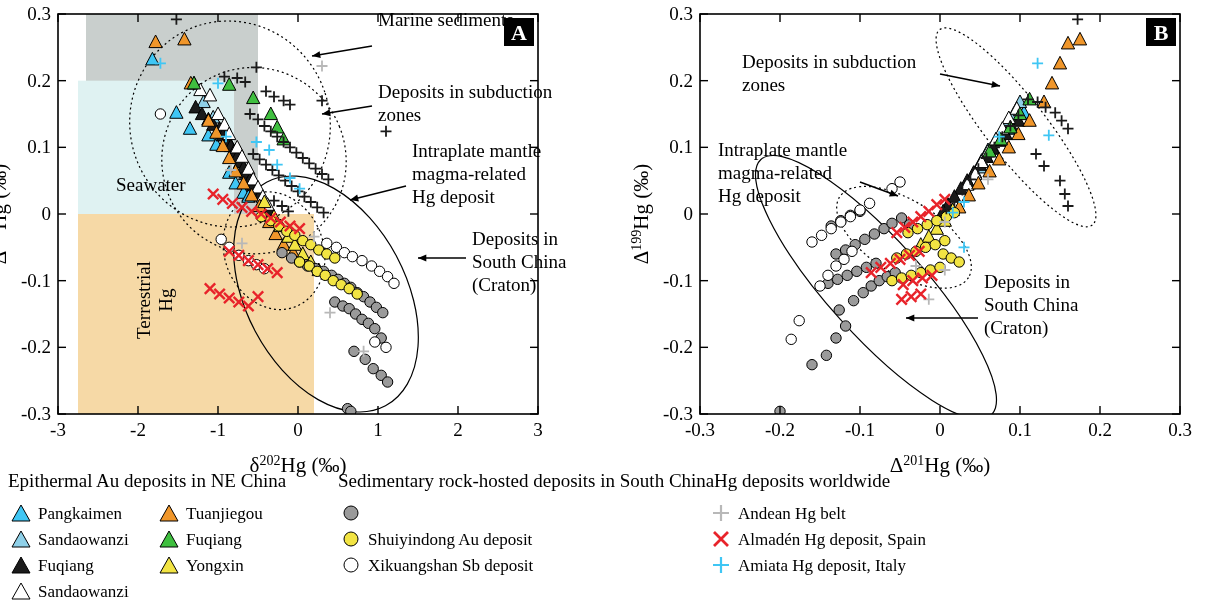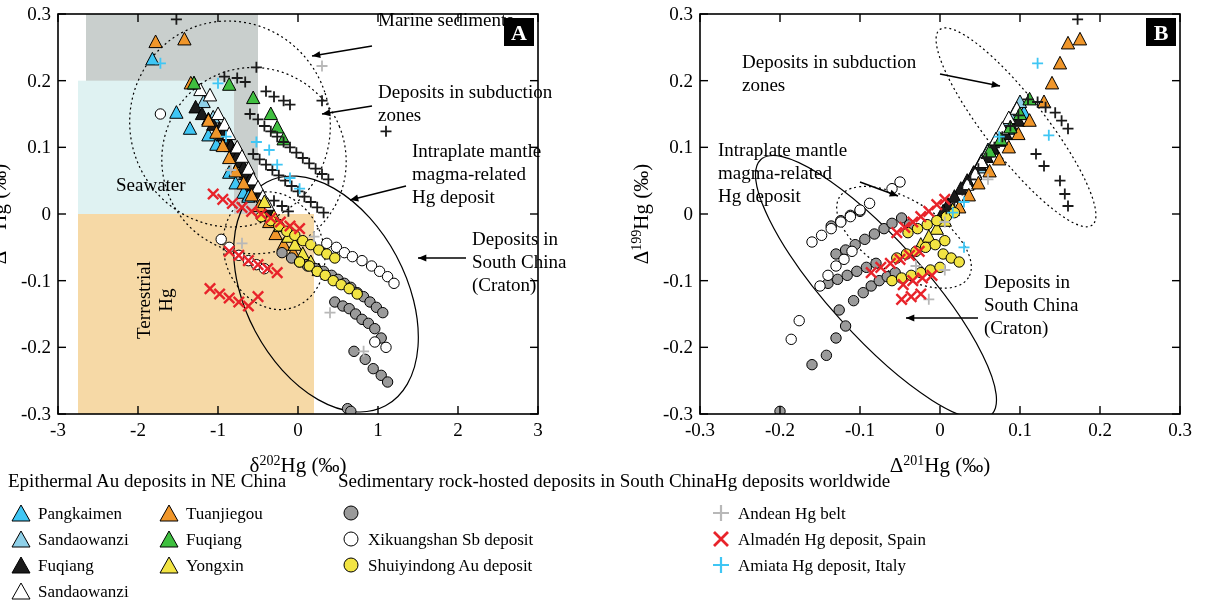--- a/index.html
+++ b/index.html
@@ -690,32 +690,32 @@
             <div class="legend-row">
               <span class="legend-sym">
                 <svg width="26" height="22">
                   <circle cx="13" cy="11" r="7" fill="#9a9a9a" stroke="#000" stroke-width="1"></circle>
                 </svg>
               </span>
             </div>
             <div class="legend-row">
               <span class="legend-sym">
                 <svg width="26" height="22">
+                  <circle cx="13" cy="11" r="7" fill="#f2e443" stroke="#000" stroke-width="1"></circle>
+                </svg>
+              </span>
+              <span class="legend-txt legend-item">Shuiyindong Au deposit</span>
+            </div>
+            <div class="legend-row">
+              <span class="legend-sym">
+                <svg width="26" height="22">
                   <circle cx="13" cy="11" r="7" fill="#ffffff" stroke="#000" stroke-width="1"></circle>
                 </svg>
               </span>
               <span class="legend-txt legend-item">Xikuangshan Sb deposit</span>
-            </div>
-            <div class="legend-row">
-              <span class="legend-sym">
-                <svg width="26" height="22">
-                  <circle cx="13" cy="11" r="7" fill="#f2e443" stroke="#000" stroke-width="1"></circle>
-                </svg>
-              </span>
-              <span class="legend-txt legend-item">Shuiyindong Au deposit</span>
             </div>
           </div>
         </div>
       </div>
       <div class="legend-col" style="left: 700px; top: 0px;">
         <div class="legend-title" style="margin-left: 14px;">Hg deposits worldwide</div>
         <div style="position: relative; margin-top: 6px; height: 110px;">
           <div style="position: absolute; left: 8px; top: 0px;">
             <div class="legend-row">
               <span class="legend-sym">

